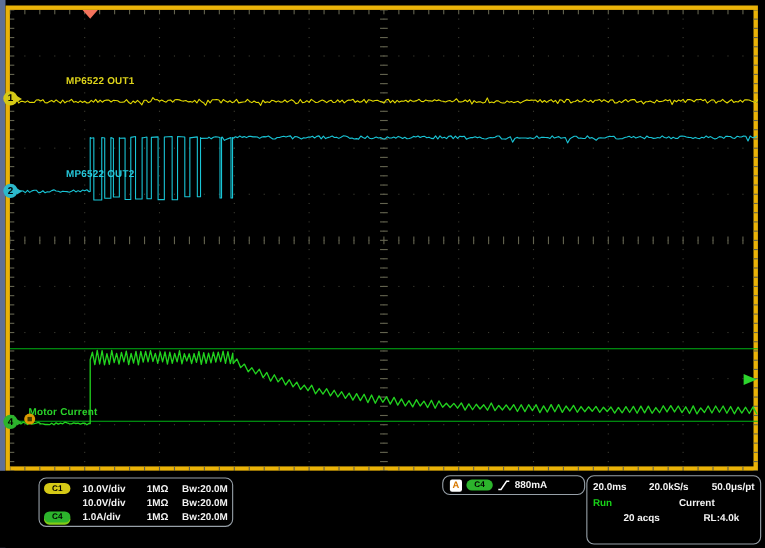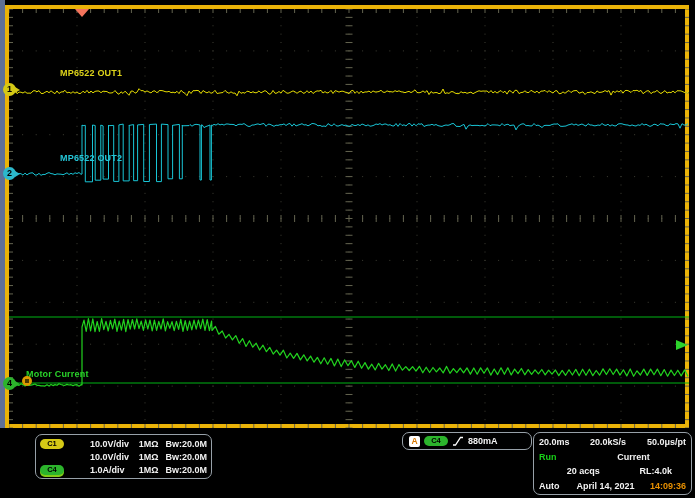--- a/index.html
+++ b/index.html
@@ -29,21 +29,21 @@
   .panel{position:absolute;border:1px solid #97a0a8;border-radius:7px;background:#000;box-sizing:border-box;}
   .p-chan{left:35px;top:6px;width:177px;height:45px;padding:2px 4px;}
   .p-curs{left:212px;top:6px;width:90px;height:47px;padding:1px 3px;}
   .p-trig{left:402px;top:4px;width:130px;height:18px;display:flex;align-items:center;gap:4px;padding:0 6px;}
   .p-time{left:533px;top:4px;width:159px;height:63px;padding:2px 5px;}
   .row{display:flex;align-items:center;height:13px;color:#f2f2f2;font-size:9px;font-weight:bold;}
   .pill{display:inline-block;width:24px;height:10px;border-radius:6px;color:#000;
         font-size:7.5px;font-weight:bold;text-align:center;line-height:10.5px;flex:none;}
   .pill-c1{background:#d5c916;} .pill-c2{background:#84cc16;margin-top:31px;}
   .pill-c4{background:#2cb42c;} .pill-v{background:#2cb42c;width:23px;}
-  .ch-scale{width:60px;margin-left:26px;}
+  .ch-scale{width:60px;margin-left:11px;}
   .ch-imp{width:33px;}
   .cur-row{height:14px;}
   .cur-val{width:57px;height:13px;border:1px solid #8a9096;background:#000;color:#fff;
            font-size:9px;font-weight:bold;line-height:13px;padding-left:3px;margin-left:4px;
            margin-top:-1px;box-sizing:content-box;}
   .abadge{width:11px;height:11px;background:#fff;color:#d87800;font-size:8.5px;font-weight:bold;
           text-align:center;line-height:11px;border-radius:2px;flex:none;}
   .t-row{height:14.5px;}
   .tb1{width:42px;} .tb2{flex:1;text-align:center;} .tb-r{text-align:left;margin-left:12px;}
   .run{color:#18d018;} .clock{color:#e89000;}
@@ -1308,20 +1308,15 @@
         <span class="tb-r">50.0μs/pt</span>
       </div>
       <div class="row t-row">
         <span class="tb1 run">Run</span>
         <span class="tb2">Current</span>
       </div>
       <div class="row t-row">
         <span class="tb2">20 acqs</span>
         <span class="tb-r mr14">RL:4.0k</span>
       </div>
-      <div class="row t-row">
-        <span class="w34">Auto</span>
-        <span class="tb2">April 14, 2021</span>
-        <span class="tb-r clock">14:09:36</span>
-      </div>
     </div>
   </div>
 </div>
 
 </body></html>

